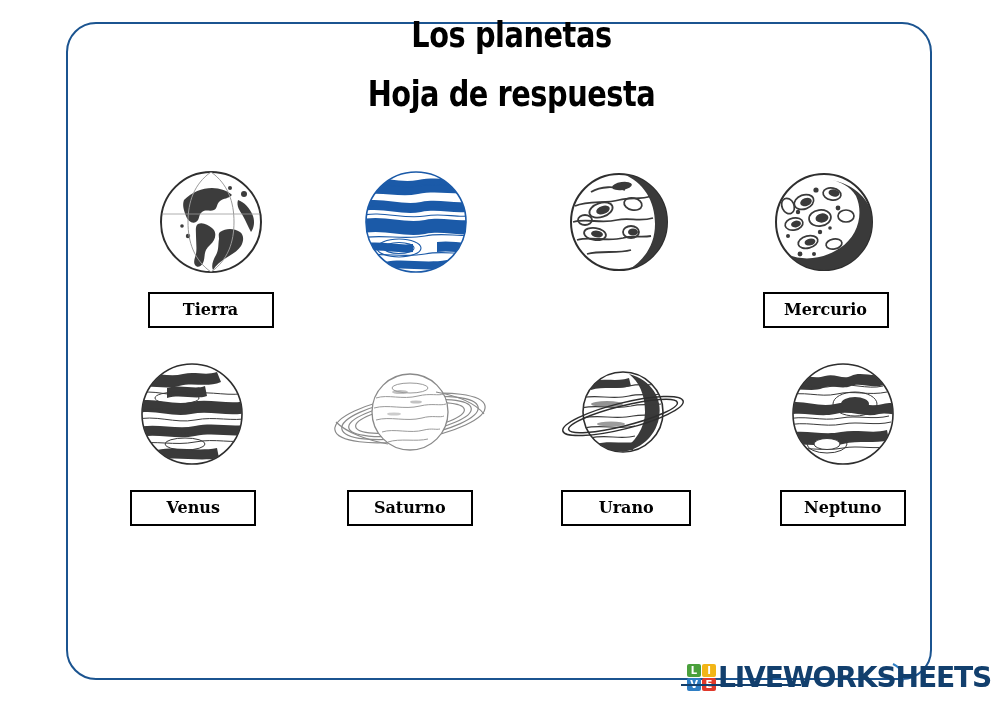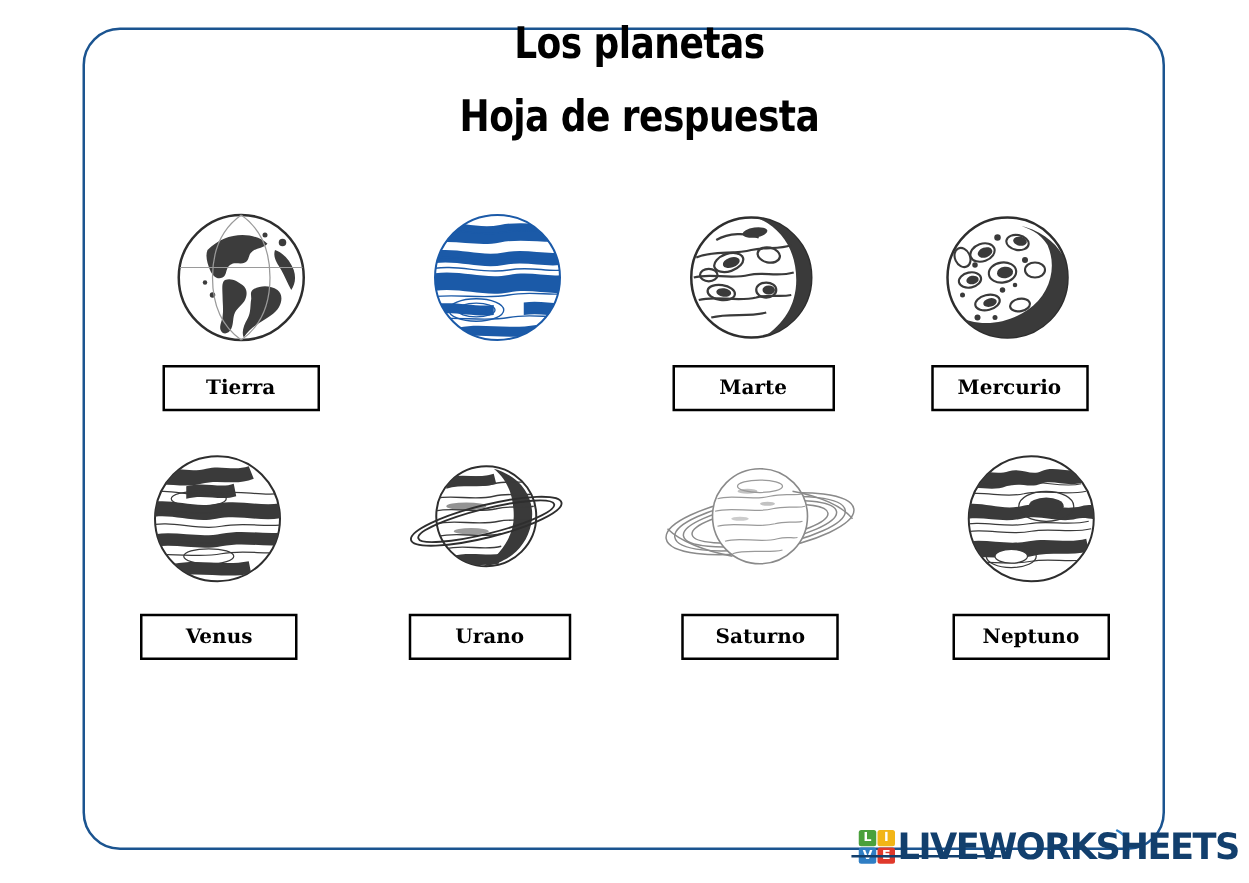--- a/index.html
+++ b/index.html
@@ -46,21 +46,21 @@
     transform: scaleX(0.93) scaleY(1.12);
     transform-origin: center top;
   }
   .doc-title.second {
     margin-top: 28px;
   }
 
   
   #planet-grid {
     position: absolute;
-    left: 90px;
+    left: 108px;
     top: 160px;
     width: 820px;
   }
   .planet-row {
     display: flex;
     justify-content: flex-start;
     align-items: flex-start;
   }
   .planet-row.row-2 { margin-top: 22px; gap: 46px; }
 
@@ -253,23 +253,20 @@
             </g>
             <g fill="#3a3a3a">
               <ellipse cx="38" cy="44" rx="7" ry="4" transform="rotate(-18 38 44)"></ellipse>
               <ellipse cx="57" cy="20" rx="10" ry="4" transform="rotate(-8 57 20)"></ellipse>
               <ellipse cx="32" cy="68" rx="6" ry="3.4" transform="rotate(8 32 68)"></ellipse>
               <ellipse cx="68" cy="66" rx="5" ry="3.6"></ellipse>
             </g>
           </g>
         </svg>
       </div>
-      <div class="label-box">
-        <span class="label-text">Marte</span>
-      </div>
     </div>
 
     <div class="planet-cell cell-mercurio">
       <div class="planet-art">
         <svg width="112" height="112" viewBox="0 0 112 112">
           <defs>
             <clipPath id="mercClip">
                 <circle cx="54" cy="56" r="48"></circle>
               </clipPath>
           </defs>
@@ -337,20 +334,54 @@
             <path d="M6 52 C24 48 40 54 58 50"></path>
             <path d="M10 76 C28 72 44 78 62 74"></path>
           </g>
         </svg>
       </div>
       <div class="label-box">
         <span class="label-text">Venus</span>
       </div>
     </div>
 
+    <div class="planet-cell cell-saturno">
+      <div class="planet-art">
+        <svg width="168" height="112" viewBox="0 0 168 112">
+          <g fill="none" stroke="#8a8a8a" stroke-width="1.2">
+            <ellipse cx="84" cy="60" rx="76" ry="22" transform="rotate(-9 84 60)"></ellipse>
+            <ellipse cx="84" cy="60" rx="69" ry="19" transform="rotate(-9 84 60)"></ellipse>
+            <ellipse cx="84" cy="60" rx="62" ry="16" transform="rotate(-9 84 60)"></ellipse>
+            <ellipse cx="84" cy="60" rx="55" ry="13" transform="rotate(-9 84 60)"></ellipse>
+          </g>
+          <circle cx="84" cy="54" r="38" fill="#ffffff" stroke="#8a8a8a" stroke-width="1.3"></circle>
+          <g fill="none" stroke="#9a9a9a" stroke-width="1">
+            <path d="M50 40 C62 36 76 42 92 38 C104 35 112 38 118 36"></path>
+            <path d="M48 50 C62 46 78 52 94 48 C106 45 114 48 120 46"></path>
+            <path d="M50 62 C64 58 80 64 96 60 C106 57 114 60 118 58"></path>
+            <path d="M56 74 C68 70 84 76 98 72 C106 70 110 72 114 71"></path>
+            <path d="M62 84 C74 80 90 84 102 81"></path>
+            <ellipse cx="84" cy="30" rx="18" ry="5"></ellipse>
+          </g>
+          <g fill="#9a9a9a">
+            <ellipse cx="74" cy="34" rx="8" ry="2" opacity="0.6"></ellipse>
+            <ellipse cx="90" cy="44" rx="6" ry="1.6" opacity="0.6"></ellipse>
+            <ellipse cx="68" cy="56" rx="7" ry="1.6" opacity="0.5"></ellipse>
+          </g>
+          <g fill="none" stroke="#8a8a8a" stroke-width="1.2">
+            <path d="M10 64 C20 74 40 82 62 86"></path>
+            <path d="M158 56 C150 46 132 38 110 34"></path>
+          </g>
+        </svg>
+      </div>
+      <div class="label-box">
+        <span class="label-text">Saturno</span>
+      </div>
+    </div>
+
     <div class="planet-cell cell-urano">
       <div class="planet-art">
         <svg width="150" height="112" viewBox="0 0 150 112">
           <defs>
             <clipPath id="uraClip">
                 <circle cx="72" cy="54" r="40"></circle>
               </clipPath>
           </defs>
           <circle cx="72" cy="54" r="40" fill="#ffffff" stroke="#2e2e2e" stroke-width="1.6"></circle>
           <g clip-path="url(#uraClip)">
@@ -372,54 +403,20 @@
             </g>
           </g>
           <g fill="none" stroke="#2e2e2e" stroke-width="1.5">
             <ellipse cx="72" cy="58" rx="62" ry="13" transform="rotate(-14 72 58)"></ellipse>
             <ellipse cx="72" cy="58" rx="56" ry="10" transform="rotate(-14 72 58)"></ellipse>
           </g>
         </svg>
       </div>
       <div class="label-box">
         <span class="label-text">Urano</span>
-      </div>
-    </div>
-
-    <div class="planet-cell cell-saturno">
-      <div class="planet-art">
-        <svg width="168" height="112" viewBox="0 0 168 112">
-          <g fill="none" stroke="#8a8a8a" stroke-width="1.2">
-            <ellipse cx="84" cy="60" rx="76" ry="22" transform="rotate(-9 84 60)"></ellipse>
-            <ellipse cx="84" cy="60" rx="69" ry="19" transform="rotate(-9 84 60)"></ellipse>
-            <ellipse cx="84" cy="60" rx="62" ry="16" transform="rotate(-9 84 60)"></ellipse>
-            <ellipse cx="84" cy="60" rx="55" ry="13" transform="rotate(-9 84 60)"></ellipse>
-          </g>
-          <circle cx="84" cy="54" r="38" fill="#ffffff" stroke="#8a8a8a" stroke-width="1.3"></circle>
-          <g fill="none" stroke="#9a9a9a" stroke-width="1">
-            <path d="M50 40 C62 36 76 42 92 38 C104 35 112 38 118 36"></path>
-            <path d="M48 50 C62 46 78 52 94 48 C106 45 114 48 120 46"></path>
-            <path d="M50 62 C64 58 80 64 96 60 C106 57 114 60 118 58"></path>
-            <path d="M56 74 C68 70 84 76 98 72 C106 70 110 72 114 71"></path>
-            <path d="M62 84 C74 80 90 84 102 81"></path>
-            <ellipse cx="84" cy="30" rx="18" ry="5"></ellipse>
-          </g>
-          <g fill="#9a9a9a">
-            <ellipse cx="74" cy="34" rx="8" ry="2" opacity="0.6"></ellipse>
-            <ellipse cx="90" cy="44" rx="6" ry="1.6" opacity="0.6"></ellipse>
-            <ellipse cx="68" cy="56" rx="7" ry="1.6" opacity="0.5"></ellipse>
-          </g>
-          <g fill="none" stroke="#8a8a8a" stroke-width="1.2">
-            <path d="M10 64 C20 74 40 82 62 86"></path>
-            <path d="M158 56 C150 46 132 38 110 34"></path>
-          </g>
-        </svg>
-      </div>
-      <div class="label-box">
-        <span class="label-text">Saturno</span>
       </div>
     </div>
 
     <div class="planet-cell cell-neptuno">
       <div class="planet-art">
         <svg width="112" height="112" viewBox="0 0 112 112">
           <defs>
             <clipPath id="nepClip">
                 <circle cx="56" cy="56" r="50"></circle>
               </clipPath>

